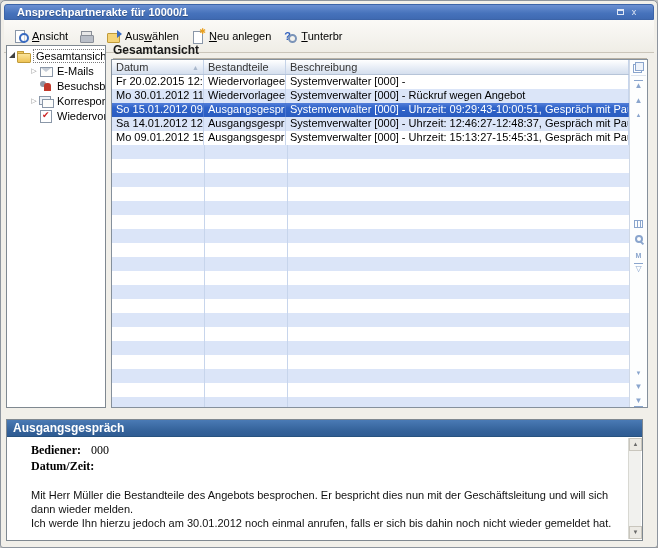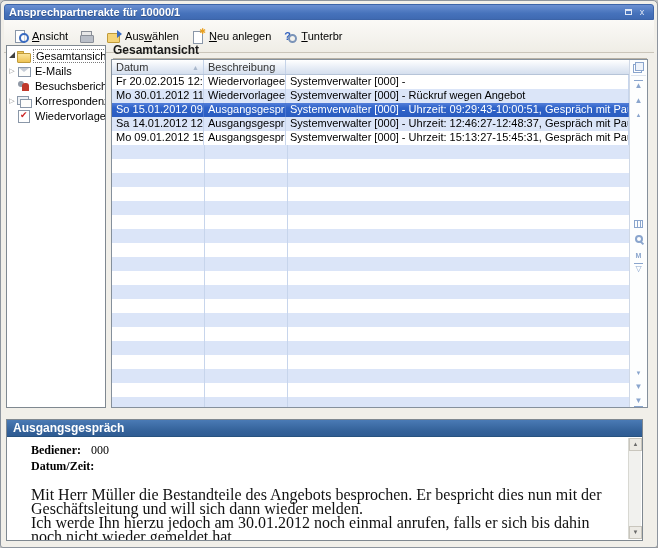--- a/index.html
+++ b/index.html
@@ -11,21 +11,21 @@
     border-radius:5px 5px 3px 3px;
     font-family:"Liberation Sans","DejaVu Sans",sans-serif;
     font-size:11px;color:#000;overflow:hidden;
     box-shadow:2px 2px 4px rgba(0,0,0,.35);
   }
   
   .titlebar{
     position:absolute;left:3px;top:3px;right:3px;height:16px;
     background:linear-gradient(#6b90d2,#4672bb 60%,#3f6ab2);
     border:1px solid #3c64a8;border-radius:3px 3px 0 0;
-    display:flex;align-items:center;padding:0 4px;
+    display:flex;align-items:center;padding:0 12px;
   }
   .titlebar .ttl{color:#fff;font-weight:bold;font-size:11px;text-shadow:0 1px 1px rgba(0,0,0,.3);flex:1;}
   .winbtn{color:#dfe7f5;font-size:9px;width:14px;height:12px;line-height:12px;text-align:center;cursor:default;}
   .winbtn.rest{border:0;}
   .rest-box{display:inline-block;width:7px;height:6px;border:1px solid #dfe7f5;border-top-width:2px;}
   
   .toolbar{
     position:absolute;left:3px;top:19px;right:3px;height:22px;
     background:linear-gradient(#fbfaf7,#efede6);
     border-bottom:1px solid #cac5ba;
@@ -45,21 +45,21 @@
   .t-new::after{content:"✱";position:absolute;right:0;top:-3px;color:#e8a020;font-size:8px;}
   .t-search::before{content:"?";position:absolute;left:1px;top:0;color:#2f5fbf;font-weight:bold;font-size:11px;}
   .t-search::after{content:"";position:absolute;right:1px;bottom:0;width:5px;height:5px;border:2px solid #7a93b8;border-radius:50%;}
   
   .sidebar{
     position:absolute;left:5px;top:44px;width:100px;height:363px;
     background:#fff;border:1px solid #7f8890;overflow:hidden;padding-top:2px;
   }
   .titem{display:flex;align-items:center;height:15px;white-space:nowrap;cursor:default;}
   .titem .sp{display:inline-block;width:10px;flex:none;text-align:center;}
-  .titem.child{padding-left:0;}
+  .titem.child{padding-left:22px;}
   .arr-closed{color:#8a8a8a;font-size:7px;line-height:15px;}
   .arr-open{width:0;height:0;border-bottom:6px solid #404040;border-left:6px solid transparent;margin:0 2px 2px 2px;}
   .tlabel{padding:0 2px;}
   .tlabel.sel{border:1px dotted #7a7a7a;background:#fff;}
   
   .nic{display:inline-block;position:relative;width:14px;height:12px;margin-right:2px;flex:none;}
   .i-folder::before{content:"";position:absolute;left:0;top:1px;width:5px;height:3px;background:#f0c95c;border:1px solid #c09b3a;border-bottom:none;border-radius:1px 1px 0 0;}
   .i-folder::after{content:"";position:absolute;left:0;top:3px;width:12px;height:8px;background:linear-gradient(#fbe49a,#eec355);border:1px solid #c09b3a;border-radius:1px;}
   .i-mail::before{content:"";position:absolute;left:1px;top:2px;width:11px;height:8px;background:#fdfdfb;border:1px solid #8a97a8;}
   .i-mail::after{content:"";position:absolute;left:2px;top:3px;width:0;height:0;border-left:5px solid transparent;border-right:5px solid transparent;border-top:4px solid #c5ccd6;}
@@ -106,21 +106,21 @@
   .mag::after{content:"";position:absolute;right:-3px;bottom:-3px;width:4px;height:2px;background:#8aa5cd;transform:rotate(45deg);}
   .gridic{display:inline-block;width:9px;height:8px;border:1px solid #8aa5cd;background:linear-gradient(to right,transparent 2px,#8aa5cd 2px 3px,transparent 3px 5px,#8aa5cd 5px 6px,transparent 6px);}
   .mic{font-size:7px;color:#8aa5cd;font-weight:bold;}
   
   .detail{position:absolute;left:5px;top:418px;width:637px;height:122px;background:#fff;border:1px solid #7f8890;}
   .dhead{height:17px;background:linear-gradient(#4a7ab5,#336199 70%,#2f5c93);color:#fff;font-weight:bold;font-size:12px;padding:1px 6px;border-bottom:1px solid #27527f;}
   .dbody{position:absolute;left:0;top:17px;right:14px;bottom:0;padding:5px 8px;overflow:hidden;margin-left:16px;}
   .drow{display:flex;font-family:"Liberation Serif","DejaVu Serif",serif;font-size:12px;height:16px;align-items:center;}
   .drow .dl{width:58px;font-weight:bold;flex:none;}
   .drow .dv{padding-left:2px;}
-  .dtext{margin-top:14px;font-size:16px;line-height:14px;color:#111;font-family:Liberation Serif, serif;}
+  .dtext{margin-top:14px;font-size:11px;line-height:14px;color:#111;}
   
   .dscroll{position:absolute;right:1px;top:18px;bottom:1px;width:13px;background:#f1f1ee;border-left:1px solid #d8d8d2;}
   .sbtn{position:absolute;left:0;width:13px;height:13px;background:#eceae4;border:1px solid #c9c6bd;color:#6a6a6a;font-size:6px;text-align:center;line-height:11px;}
   .sbtn.up{top:0;} .sbtn.dn{bottom:0;}
 </style>
 </head>
 <body>
 
 <div class="win">
 
@@ -183,20 +183,23 @@
   <div class="section-title">Gesamtansicht</div>
 
   <div class="tablewrap">
     <div class="cols">
       <div class="thead">
         <div class="th c1">
           <span>Datum</span>
             <span class="sort">▲</span>
         </div>
         <div class="th c2">
+            <span>Bestandteile</span>
+          </div>
+        <div class="th c3">
             <span>Beschreibung</span>
           </div>
       </div>
       <div class="trow">
         <div class="td c1">Fr 20.02.2015 12:18</div>
         <div class="td c2">Wiedervorlageeintrag</div>
         <div class="td c3">Systemverwalter [000] -</div>
       </div>
       <div class="trow alt">
         <div class="td c1">Mo 30.01.2012 11:30</div>

